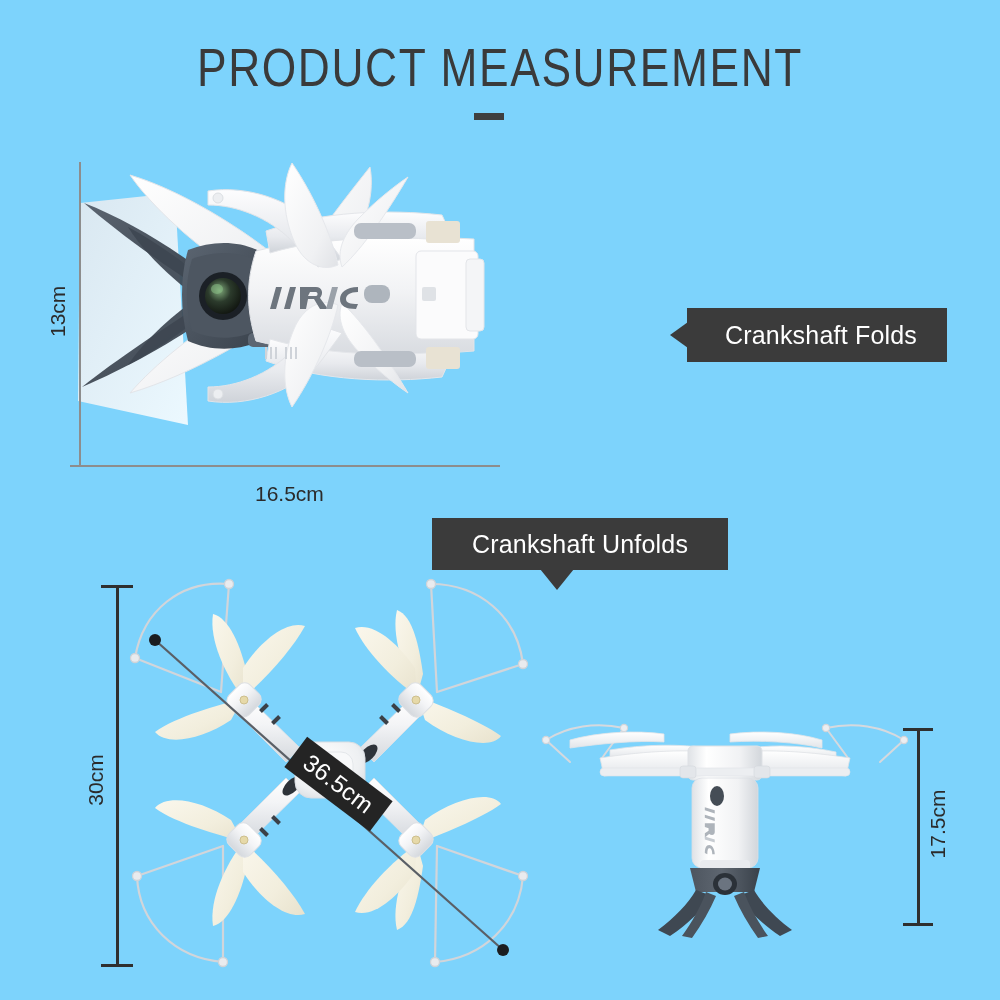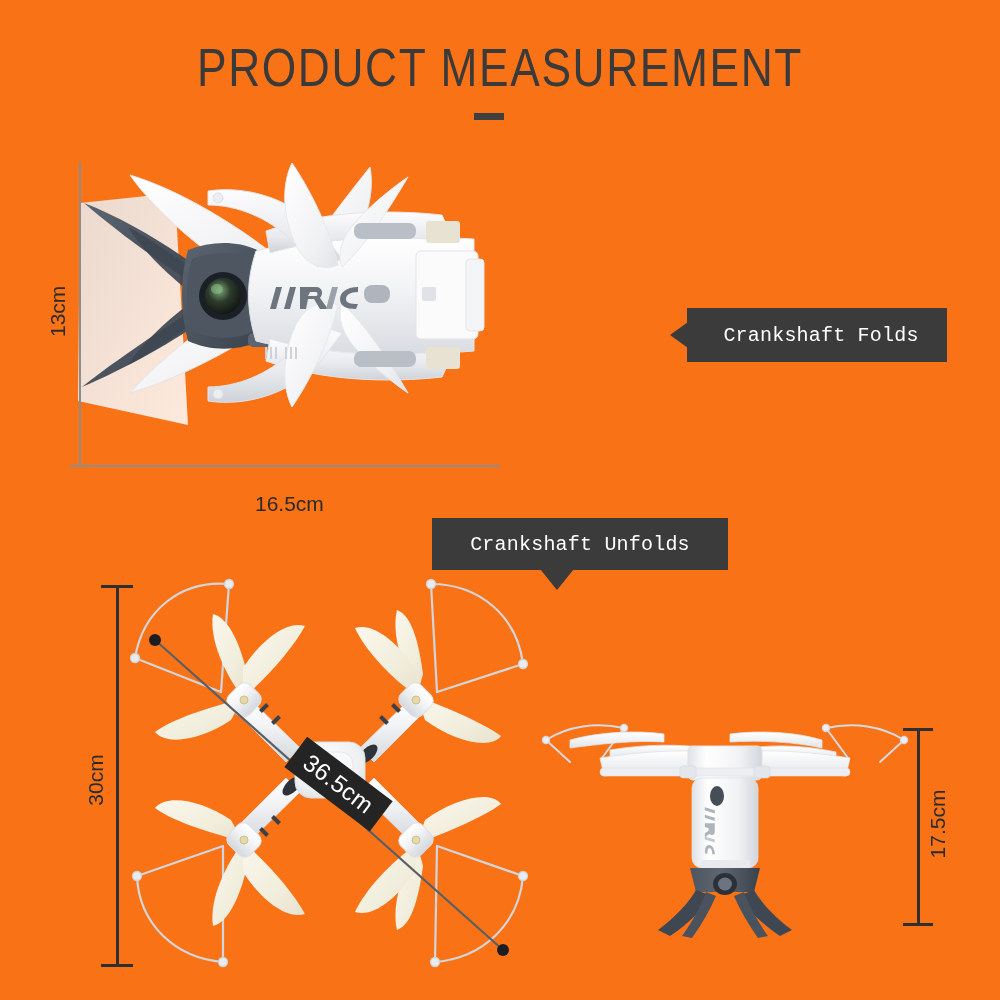--- a/index.html
+++ b/index.html
@@ -9,21 +9,21 @@
     background: #ffffff;
   }
   body {
     font-family: "Liberation Sans", sans-serif;
     -webkit-font-smoothing: antialiased;
   }
   #page {
     position: relative;
     width: 1000px;
     height: 1000px;
-    background: #f97316;
+    background: #7dd3fc;
     overflow: hidden;
   }
 
   
   .page-title {
     position: absolute;
     left: 0;
     top: 36px;
     width: 1000px;
     text-align: center;
@@ -43,22 +43,22 @@
     width: 30px;
     height: 7px;
     background: #3f3f3f;
   }
 
   
   .callout {
     position: absolute;
     background: #3b3b3b;
     color: #ffffff;
-    font-size: 20px;
-    font-family: Liberation Mono, monospace;
+    font-size: 25px;
+    font-family: Liberation Sans, sans-serif;
     display: flex;
     align-items: center;
     justify-content: center;
     letter-spacing: 0.2px;
     white-space: nowrap;
   }
   .callout-folds {
     left: 687px;
     top: 308px;
     width: 260px;
@@ -252,21 +252,21 @@
         <path d="M34 4 L50 4 C56 4 58 10 54 15 L62 26 L54 26 L48 16 L42 16 L40 26 L34 26 Z M44 9 L42 13 L50 13 C52 13 52 9 50 9 Z" fill="#6d757e"></path>
         <path d="M66 4 L72 4 L66 26 L60 26 Z" fill="#9aa1a9"></path>
         <path d="M92 4 C80 4 74 10 74 16 C74 23 80 26 90 26 L92 21 C84 21 80 20 80 16 C80 12 84 9 92 9 Z" fill="#6d757e"></path>
       </g>
     </svg>
   </div>
 
   <div class="dim-line-v" style="left:79px; top:162px; height:305px;"></div>
   <div class="dim-line-h" style="left:70px; top:465px; width:430px;"></div>
   <div class="dim-label vert" style="left:33px; top:300px; width:50px; text-align:center;">13cm</div>
-  <div class="dim-label" style="left:255px; top:492px;">16.5cm</div>
+  <div class="dim-label" style="left:255px; top:482px;">16.5cm</div>
 
   <div class="callout callout-folds">
     <span class="tail"></span>
     <span>Crankshaft Folds</span>
   </div>
 
   <div class="callout callout-unfolds">
     <span class="tail"></span>
     <span>Crankshaft Unfolds</span>
   </div>

